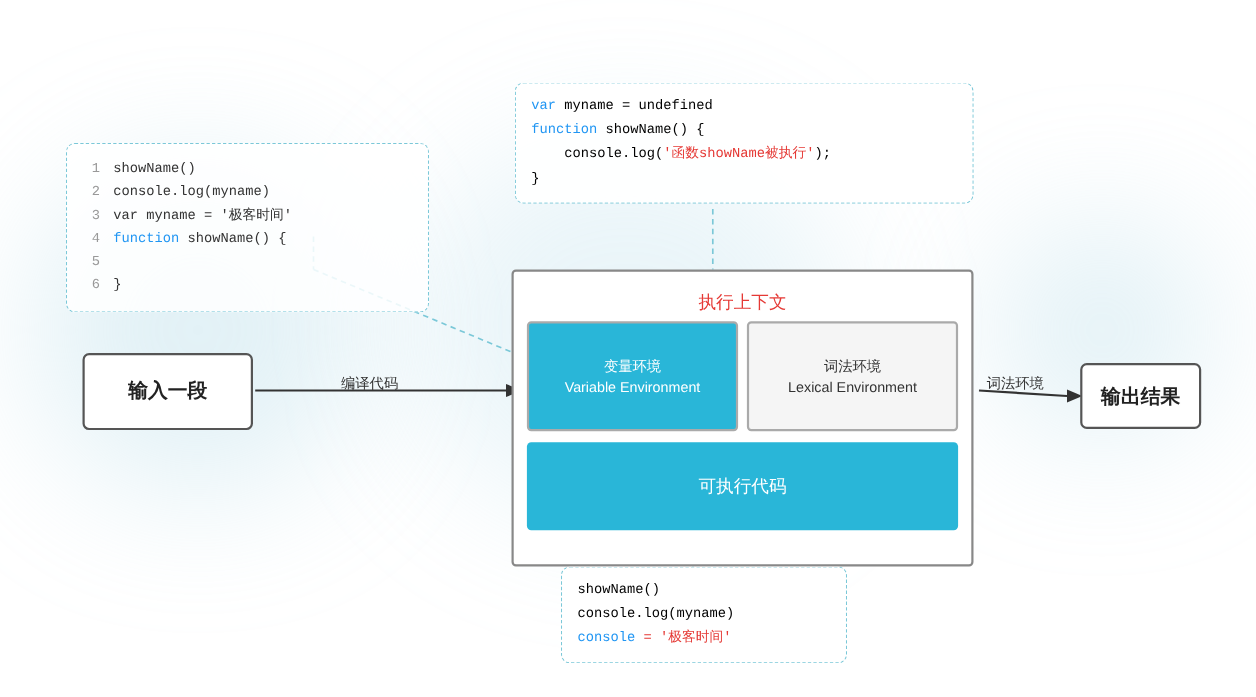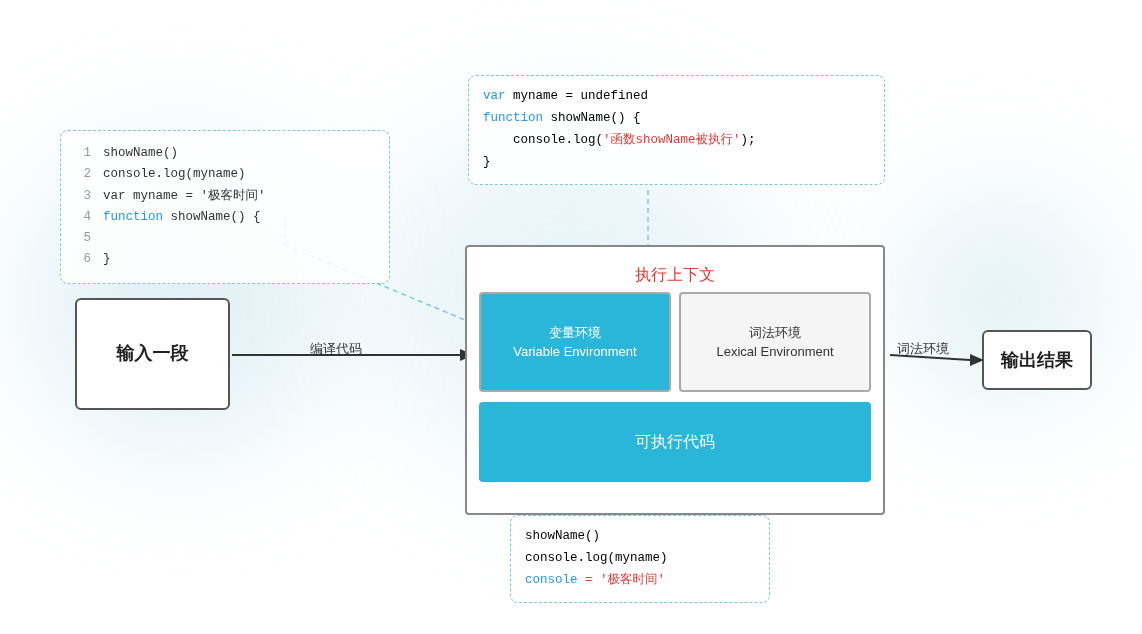--- a/index.html
+++ b/index.html
@@ -61,22 +61,22 @@
     }
     .code-text { color: #333; }
     .kw { color: #2196f3; }
     .str { color: #e53935; }
 
     
 
     
     .input-box {
       position: absolute;
-      left: 75px; top: 298px;
-      width: 155px; height: 112px;
+      left: 75px; top: 321px;
+      width: 155px; height: 70px;
       border: 2px solid #555;
       border-radius: 6px;
       background: #fff;
       display: flex;
       align-items: center;
       justify-content: center;
       text-align: center;
       font-size: 18px;
       font-weight: bold;
       line-height: 1.4;

